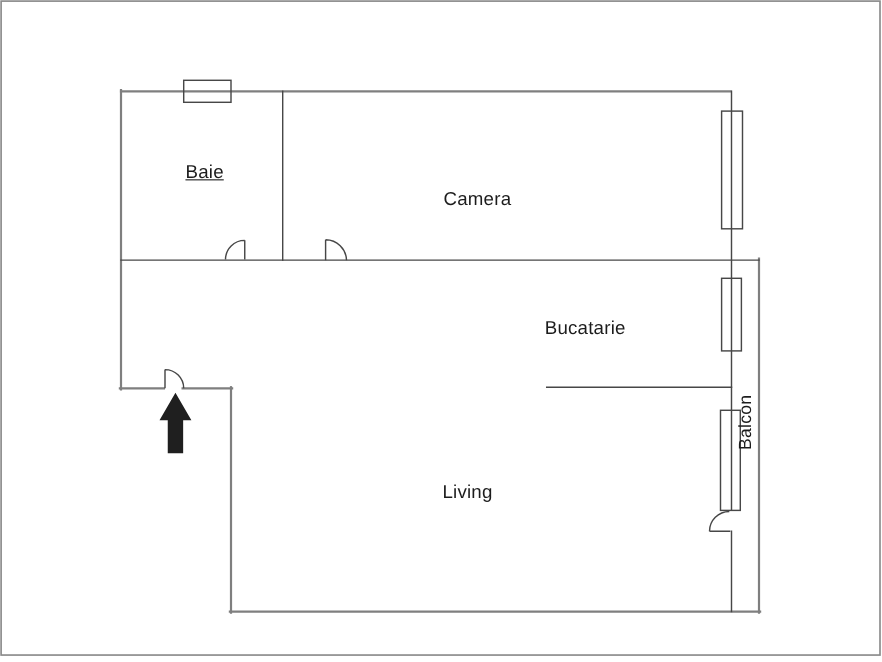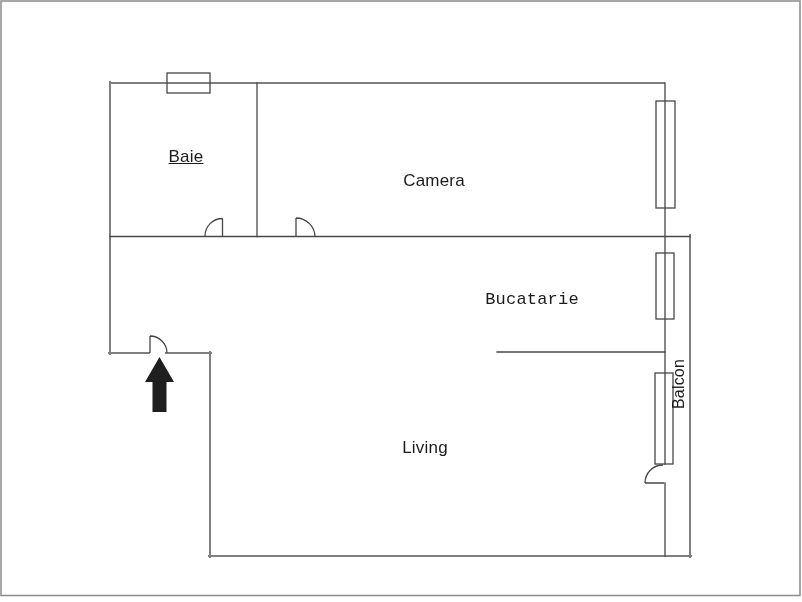--- a/index.html
+++ b/index.html
@@ -16,21 +16,21 @@
     transform:translate(-50%,-50%);
     color:#1c1c1c;
     font-size:17px;
     letter-spacing:0.2px;
     white-space:nowrap;
     user-select:none;
   }
   .label.title{font-size:18px;left:402px;top:45px;}
   .label.baie{left:186px;top:157px;text-decoration:underline;}
   .label.camera{left:434px;top:153px;margin-top:28px;}
-  .label.bucatarie{left:532px;top:299px;font-family:Liberation Mono, monospace;}
+  .label.bucatarie{left:532px;top:299px;}
   .label.living{left:425px;top:424px;margin-top:24px;}
   .label.balcon{
     left:679px;top:384px;
     transform:translate(-50%,-50%) rotate(-90deg);
     font-size:16px;
   }
 </style>
 </head>
 <body>
 

